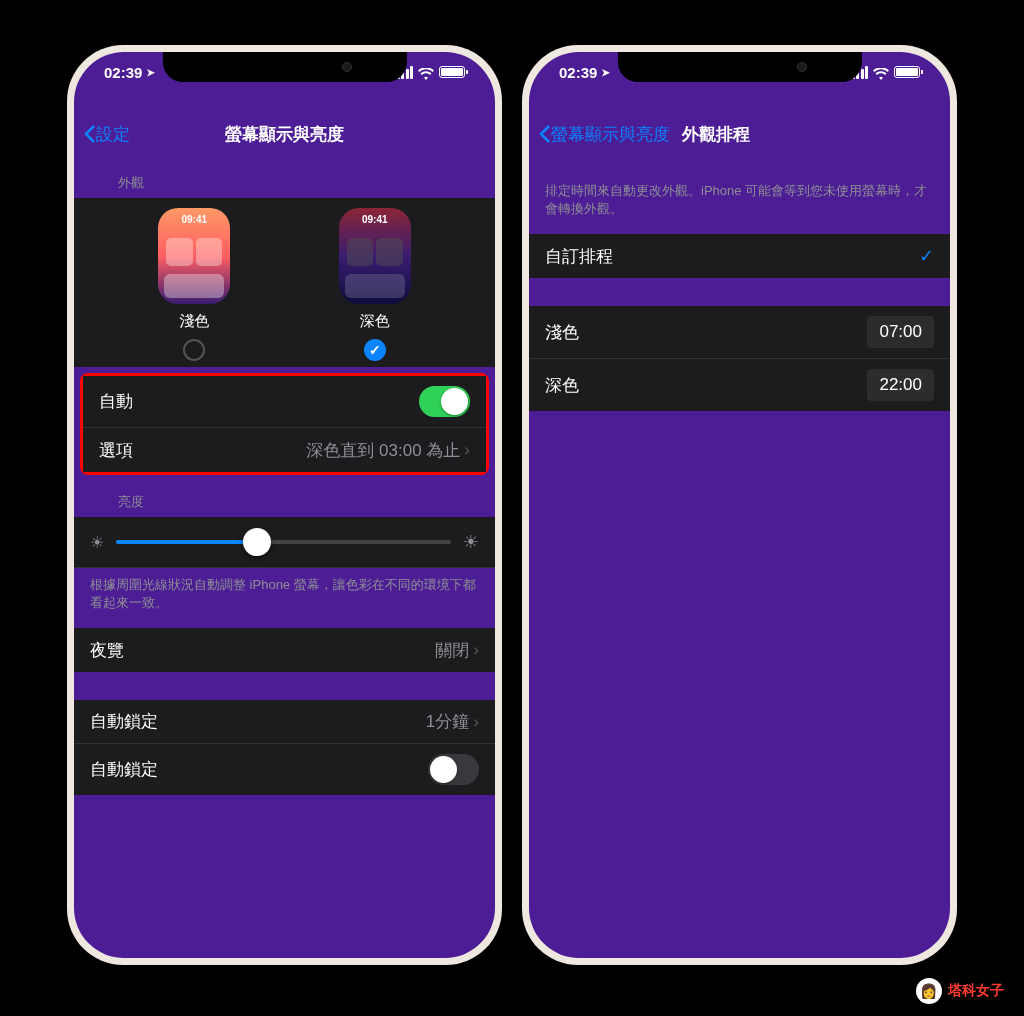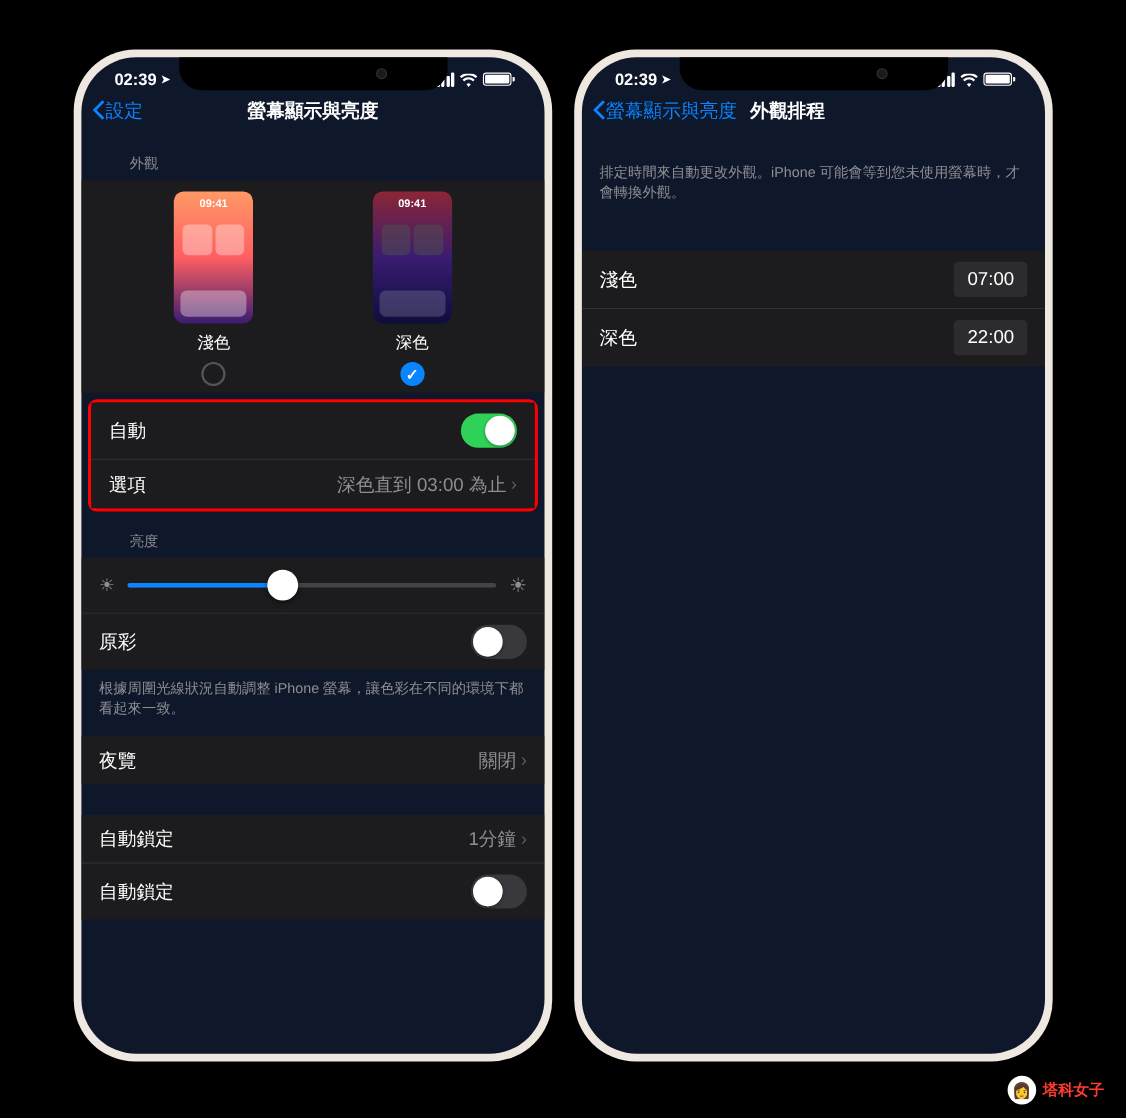--- a/index.html
+++ b/index.html
@@ -19,21 +19,21 @@
   width: 435px;
   height: 920px;
   background: #eee8e0;
   border-radius: 56px;
   padding: 7px;
   position: relative;
 }
 .phone-inner {
   width: 100%;
   height: 100%;
-  background: #0f172a;
+  background: #4c1d95;
   border-radius: 50px;
   overflow: hidden;
   position: relative;
 }
 .notch {
   position: absolute;
   top: 0;
   left: 50%;
   transform: translateX(-50%);
   width: 58%;
@@ -91,21 +91,21 @@
   border-radius: 0 1px 1px 0;
 }
 .battery-fill {
   position: absolute;
   left: 1px; top: 1px; bottom: 1px;
   width: 90%;
   background: #fff;
   border-radius: 1px;
 }
 .screen {
-  padding-top: 26px;
+  padding-top: 60px;
   height: 100%;
   overflow: hidden;
 }
 .nav-bar {
   height: 44px;
   display: flex;
   align-items: center;
   padding: 0 10px;
   position: relative;
 }
@@ -145,22 +145,22 @@
   background: #1c1c1e;
 }
 .appearance-opt {
   display: flex;
   flex-direction: column;
   align-items: center;
   gap: 8px;
 }
 .preview {
   width: 72px;
-  height: 120px;
-  border-radius: 9px;
+  height: 96px;
+  border-radius: 20px;
   position: relative;
   overflow: hidden;
 }
 .preview-light {
   background: linear-gradient(180deg, #ff9966 0%, #ff5e62 50%, #3a1c71 100%);
 }
 .preview-dark {
   background: linear-gradient(180deg, #8b2635 0%, #3a1c71 50%, #0d0d3d 100%);
 }
 .preview-time { position: absolute; top: 6px; width: 100%; text-align: center; color: #fff; font-size: 10px; font-weight: 600; }
@@ -398,28 +398,20 @@
       <div class="section-header">亮度</div>
 
       <div class="slider-row">
         <span class="sun-small">☀︎</span>
         <div class="slider">
           <div class="slider-fill"></div>
           <div class="slider-thumb"></div>
         </div>
         <span class="sun-large" style="font-size:18px">☀︎</span>
       </div>
-      <div class="cell-group">
-        <div class="cell">
-          <span>原彩</span>
-          <div class="toggle">
-              <div class="toggle-knob"></div>
-            </div>
-        </div>
-      </div>
       <div class="footer-text">根據周圍光線狀況自動調整 iPhone 螢幕，讓色彩在不同的環境下都看起來一致。</div>
 
       <div class="cell-group">
         <div class="cell">
           <span>夜覽</span>
           <span class="cell-value">
               <span>關閉</span>
               <span class="chevron">›</span>
             </span>
         </div>
@@ -476,20 +468,24 @@
               <path d="M10 2 L2 10 L10 18"></path>
             </svg>
           <span>螢幕顯示與亮度</span>
         </div>
         <div class="nav-title">外觀排程</div>
       </div>
 
       <div class="footer-text" style="padding-top:26px">排定時間來自動更改外觀。iPhone 可能會等到您未使用螢幕時，才會轉換外觀。</div>
 
       <div class="cell-group">
+        <div class="cell">
+          <span>自訂排程</span>
+          <span class="check">✓</span>
+        </div>
       </div>
 
       <div class="section-gap"></div>
       <div class="cell-group">
         <div class="cell">
           <span>淺色</span>
           <span class="time-pill">07:00</span>
         </div>
         <div class="cell">
           <span>深色</span>

